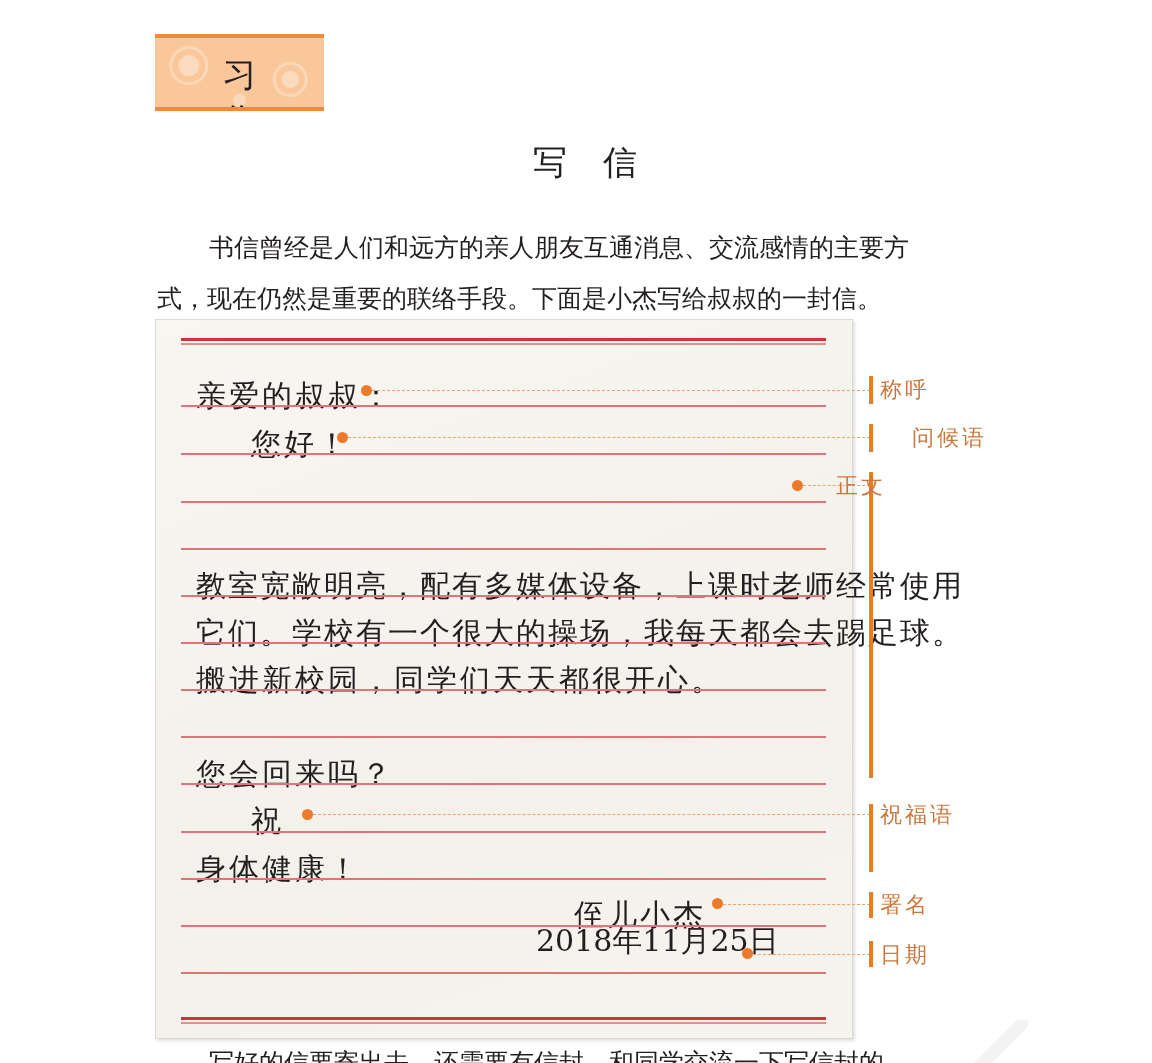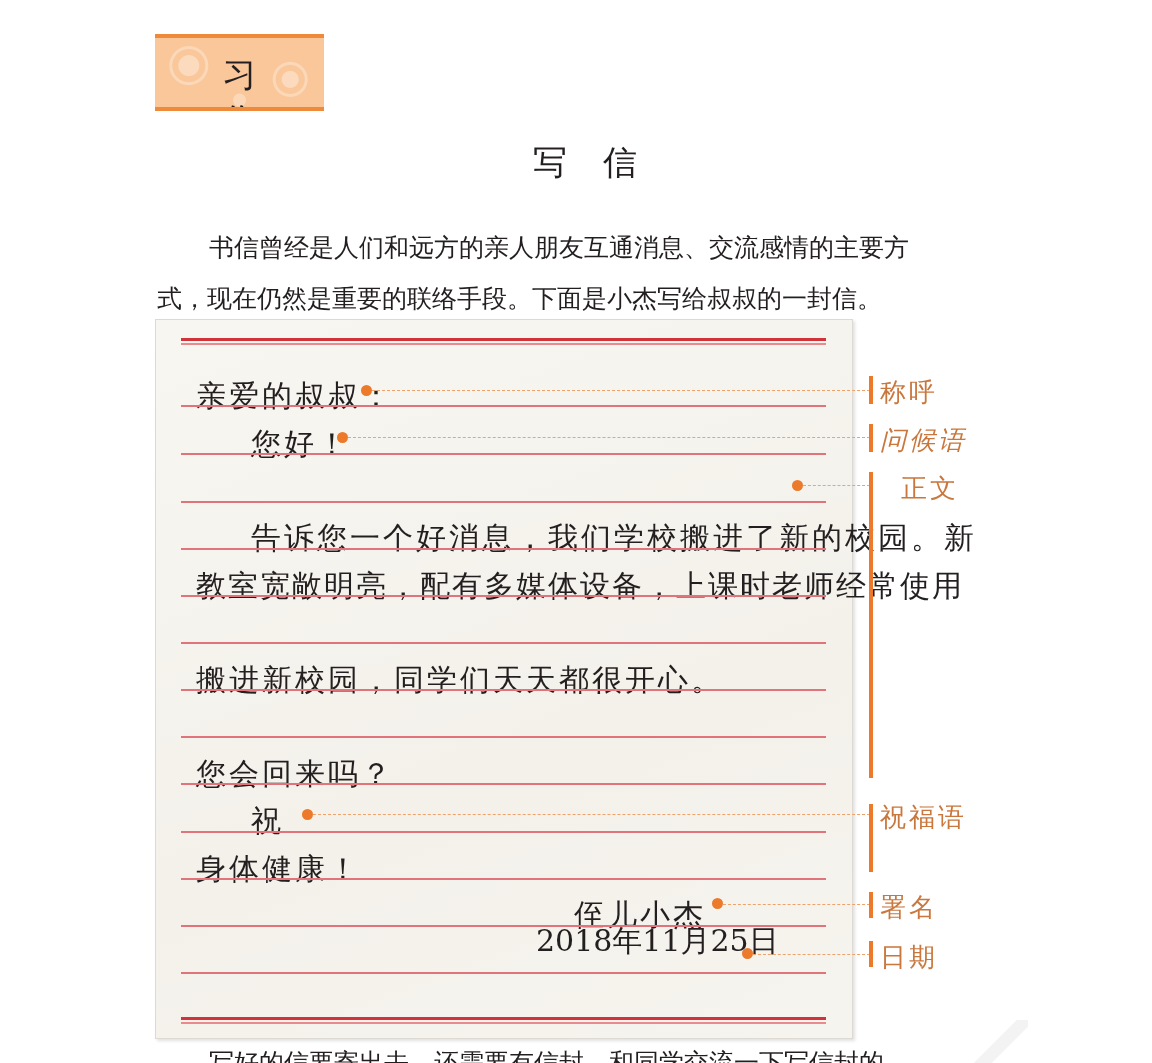--- a/index.html
+++ b/index.html
@@ -62,21 +62,21 @@
     .dot {
       position: absolute; width: 11px; height: 11px; border-radius: 50%; background: #ec7a2a;
     }
     .dash {
       position: absolute; height: 0; border-top: 1.5px dashed #efa36c;
     }
     .annot-bar {
       position: absolute; width: 4px; background: #ec7a2a;
     }
     .annot-label {
-      position: absolute; font-size: 26px; color: #c9773d; letter-spacing: 3px; white-space: nowrap;
+      position: absolute; font-size: 22px; color: #c9773d; letter-spacing: 3px; white-space: nowrap;
     }
     .bottom-text {
       position: absolute; left: 157px; top: 1046px; width: 820px;
       font-family: "Liberation Sans", "DejaVu Sans", sans-serif;
       font-size: 25px; text-indent: 52px; color: #231f20; white-space: nowrap;
     }
     .watermark {
       position: absolute; left: 968px; top: 1020px; width: 60px; height: 60px;
       background: linear-gradient(135deg, transparent 40%, #f0f0f0 41%, #f0f0f0 55%, transparent 56%);
       opacity: 0.8;
@@ -98,26 +98,26 @@
   <div class="double-rule" style="top:18px;"></div>
 
   <div class="letter-text" style="left:40px; top:56px;">亲爱的叔叔：</div>
   <div class="ruled-line" style="top:85px;"></div>
 
   <div class="letter-text" style="left:95px; top:104px;">您好！</div>
   <div class="ruled-line" style="top:133px;"></div>
 
   <div class="ruled-line" style="top:181px;"></div>
 
-  <div class="letter-text" style="left:95px; top:198px;">告诉您一个好消息，我们学校搬进了新的校园。新</div>
   <div class="ruled-line" style="top:228px;"></div>
 
   <div class="letter-text" style="left:40px; top:246px; letter-spacing:2px;">教室宽敞明亮，配有多媒体设备，上课时老师经常使用</div>
   <div class="ruled-line" style="top:275px;"></div>
 
+  <div class="letter-text" style="left:40px; top:293px; letter-spacing:2px;">它们。学校有一个很大的操场，我每天都会去踢足球。</div>
   <div class="ruled-line" style="top:322px;"></div>
 
   <div class="letter-text" style="left:40px; top:340px;">搬进新校园，同学们天天都很开心。</div>
   <div class="ruled-line" style="top:369px;"></div>
 
   <div class="ruled-line" style="top:416px;"></div>
 
   <div class="letter-text" style="left:40px; top:434px;">您会回来吗？</div>
   <div class="ruled-line" style="top:463px;"></div>
 
@@ -155,20 +155,20 @@
 <div class="dash" style="left:753px; top:954px; width:117px;"></div>
 
 <div class="annot-bar" style="left:869px; top:376px; height:28px;"></div>
 <div class="annot-bar" style="left:869px; top:424px; height:28px;"></div>
 <div class="annot-bar" style="left:869px; top:472px; height:306px;"></div>
 <div class="annot-bar" style="left:869px; top:804px; height:68px;"></div>
 <div class="annot-bar" style="left:869px; top:892px; height:26px;"></div>
 <div class="annot-bar" style="left:869px; top:941px; height:26px;"></div>
 
 <div class="annot-label" style="left:880px; top:375px;">称呼</div>
-<div class="annot-label" style="left:880px; top:423px;font-style:italic;">问候语</div>
-<div class="annot-label" style="left:901px; top:471px;">正文</div>
+<div class="annot-label" style="left:912px; top:423px;">问候语</div>
+<div class="annot-label" style="left:836px; top:471px;">正文</div>
 <div class="annot-label" style="left:880px; top:800px;">祝福语</div>
 <div class="annot-label" style="left:880px; top:890px;">署名</div>
 <div class="annot-label" style="left:880px; top:940px;text-align:center;">日期</div>
 
 <div class="bottom-text">写好的信要寄出去，还需要有信封，和同学交流一下写信封的</div>
 <div class="watermark"></div>
 
 </body></html>

